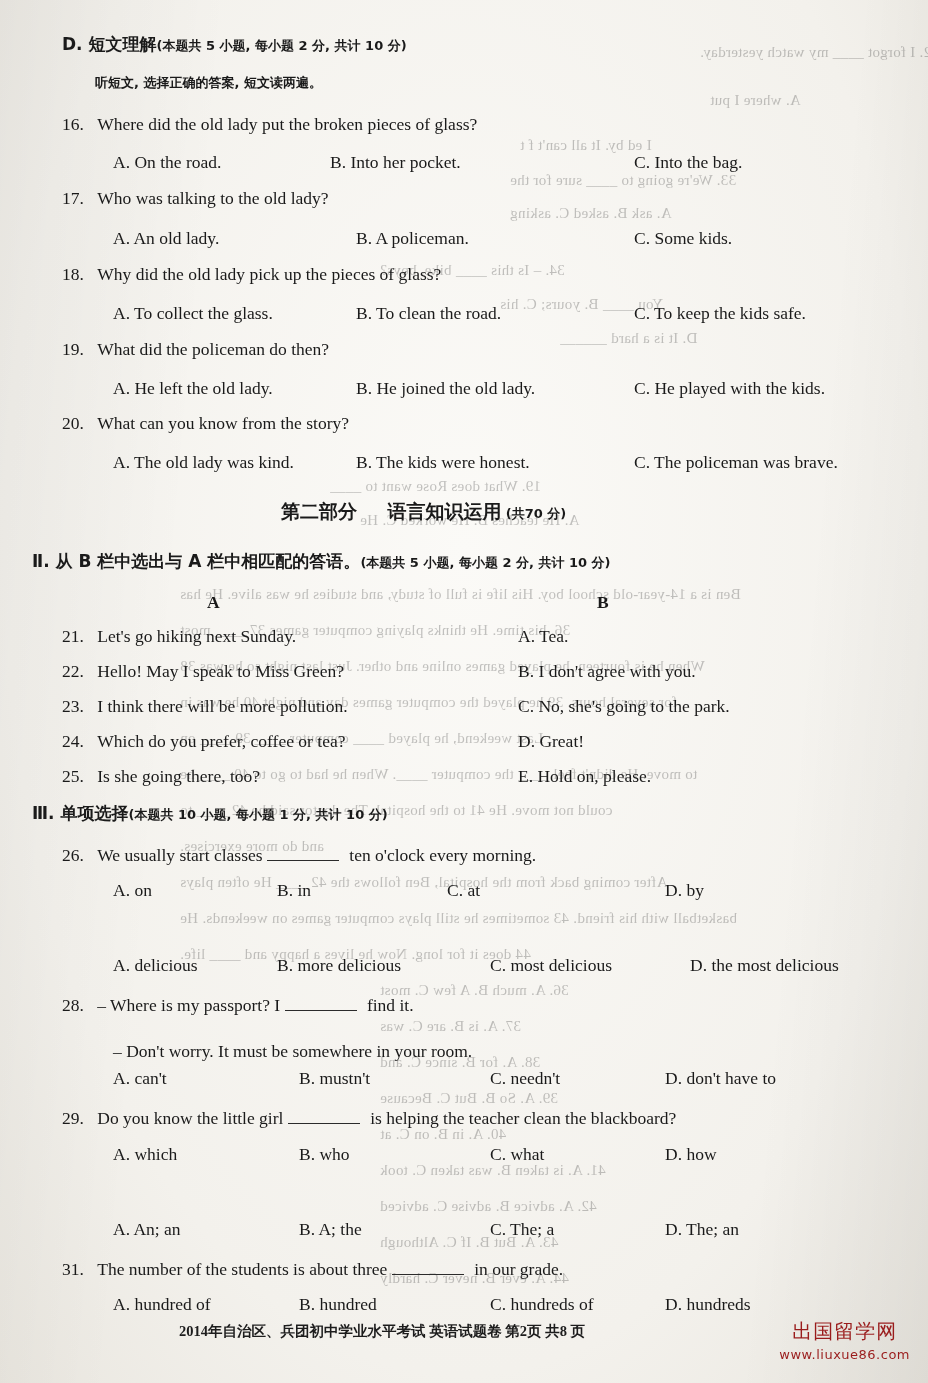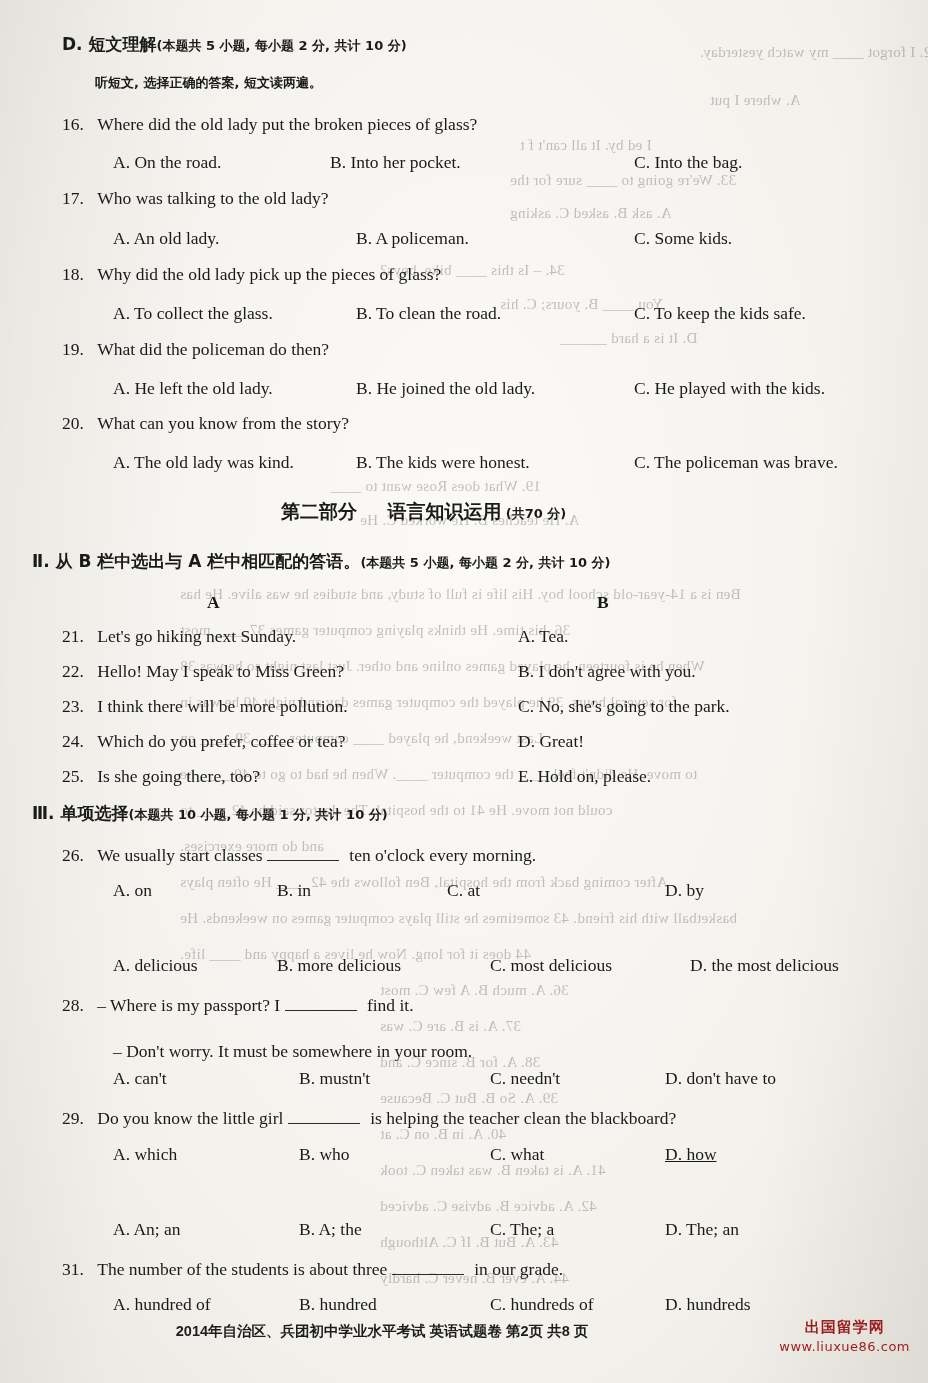--- a/index.html
+++ b/index.html
@@ -69,34 +69,34 @@
     font-family: "DejaVu Sans", sans-serif;
     font-weight: 700;
     font-size: 19px;
   }
   .footer {
     position: absolute;
     left: 0;
     top: 1322px;
     width: 764px;
     text-align: center;
-    font-family: Liberation Sans, sans-serif;
+    font-family: Liberation Serif, serif;
     font-size: 14.5px;
     font-weight: 700;
     color: #1d1d1d;
   }
   .watermark {
     position: absolute;
     right: 18px;
     top: 1318px;
     text-align: center;
     color: #9a1c1c;
     font-family: "DejaVu Sans", sans-serif;
   }
-  .watermark .wm1 { font-size: 15px; font-weight: 700; letter-spacing: 1px; }
+  .watermark .wm1 { font-size: 20px; font-weight: 400; letter-spacing: 1px; }
   .watermark .wm2 { font-size: 13px; margin-top: 2px; letter-spacing: 0.5px; }
   .opt { position: absolute; white-space: nowrap; font-size: 17.5px; }
   .colhead { font-weight: 700; font-size: 17.5px; }
 </style>
 </head>
 <body>
 
 <div class="page"></div>
 
 <div class="content">
@@ -252,21 +252,21 @@
 
   <div class="ln" style="left:62px; top:1106px;">
     <span class="num">29.</span>
     <span style="margin-left:9px;">Do you know the little girl</span>
     <span class="blank" style="width:72px;"></span>
     <span style="margin-left:6px;">is helping the teacher clean the blackboard?</span>
   </div>
   <div class="opt" style="left:113px; top:1144px;">A. which</div>
   <div class="opt" style="left:299px; top:1144px;">B. who</div>
   <div class="opt" style="left:490px; top:1144px;">C. what</div>
-  <div class="opt" style="left:665px; top:1144px;text-decoration:underline;">D. how</div>
+  <div class="opt" style="left:665px; top:1144px;">D. how</div>
 
   <div class="opt" style="left:113px; top:1219px;">A. An; an</div>
   <div class="opt" style="left:299px; top:1219px;">B. A; the</div>
   <div class="opt" style="left:490px; top:1219px;">C. The; a</div>
   <div class="opt" style="left:665px; top:1219px;">D. The; an</div>
 
   <div class="ln" style="left:62px; top:1257px;">
     <span class="num">31.</span>
     <span style="margin-left:9px;">The number of the students is about three</span>
     <span class="blank" style="width:72px;"></span>

